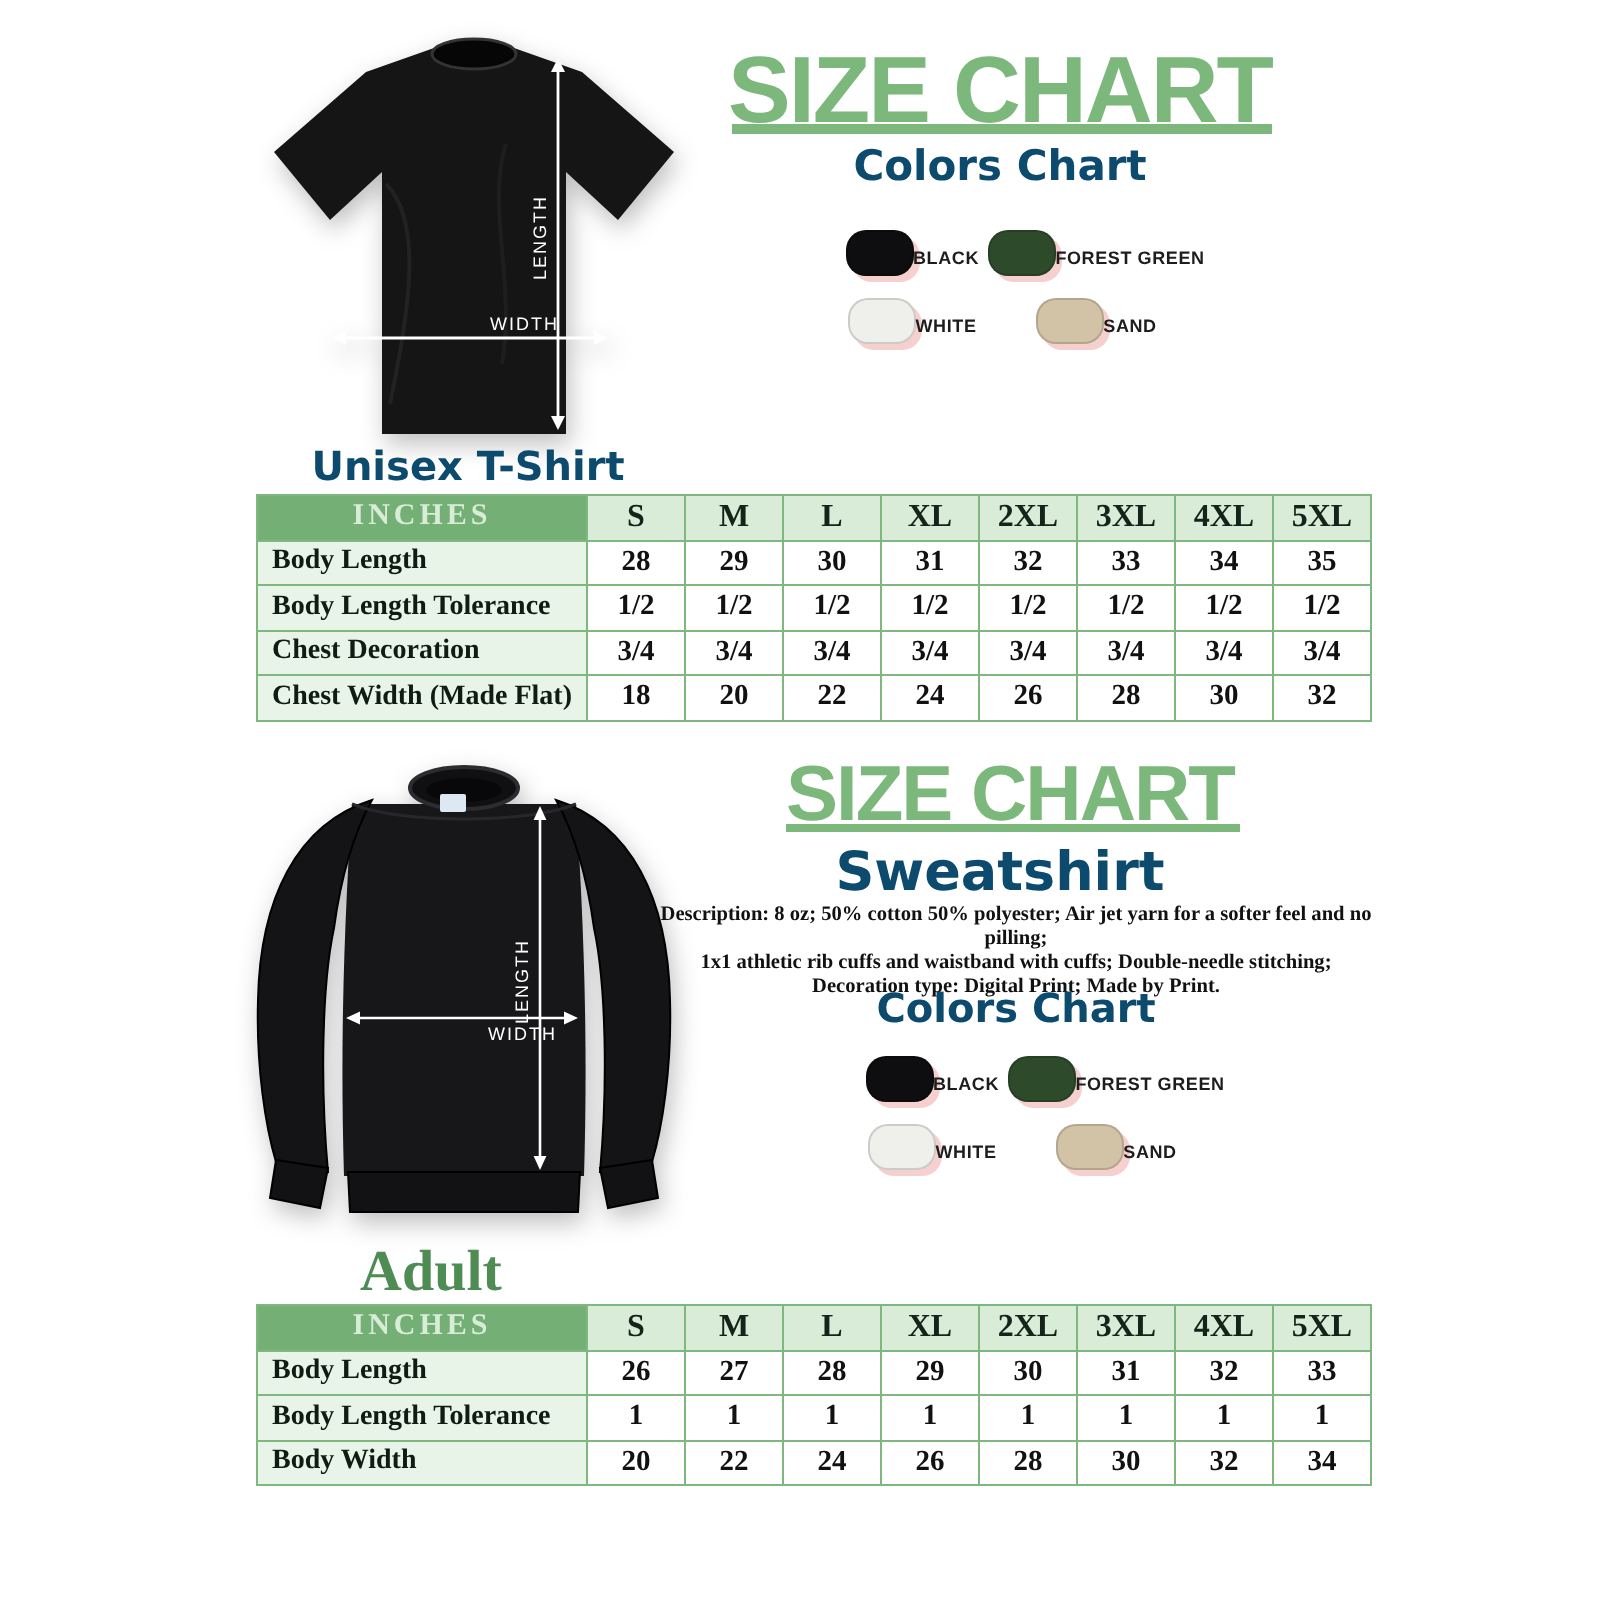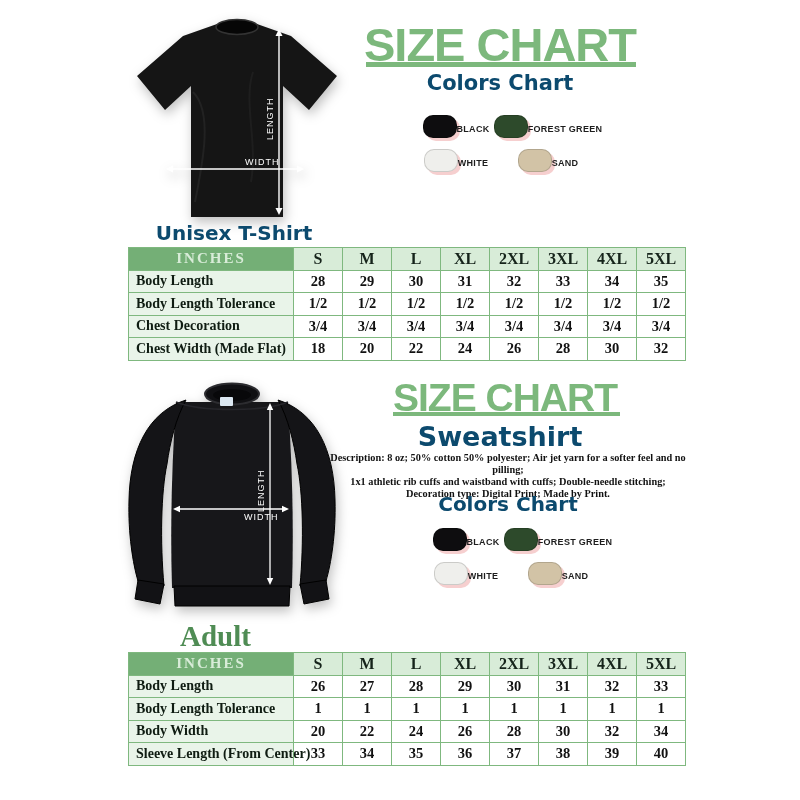--- a/index.html
+++ b/index.html
@@ -310,27 +310,16 @@
           <td class="rowlabel">Body Width</td>
           <td class="val">20</td>
           <td class="val">22</td>
           <td class="val">24</td>
           <td class="val">26</td>
           <td class="val">28</td>
           <td class="val">30</td>
           <td class="val">32</td>
           <td class="val">34</td>
         </tr>
-        <tr>
-          <td class="rowlabel">Sleeve Length (From Center)</td>
-          <td class="val">33</td>
-          <td class="val">34</td>
-          <td class="val">35</td>
-          <td class="val">36</td>
-          <td class="val">37</td>
-          <td class="val">38</td>
-          <td class="val">39</td>
-          <td class="val">40</td>
-        </tr>
       </tbody>
     </table>
 
 </div>
 
 </body></html>

